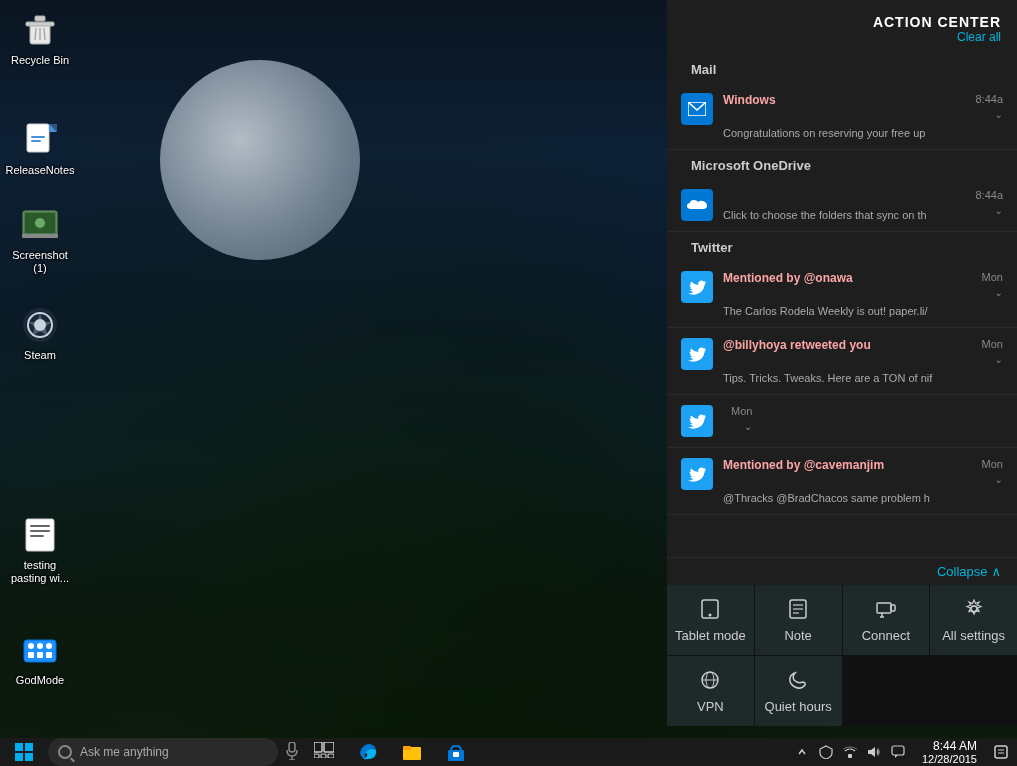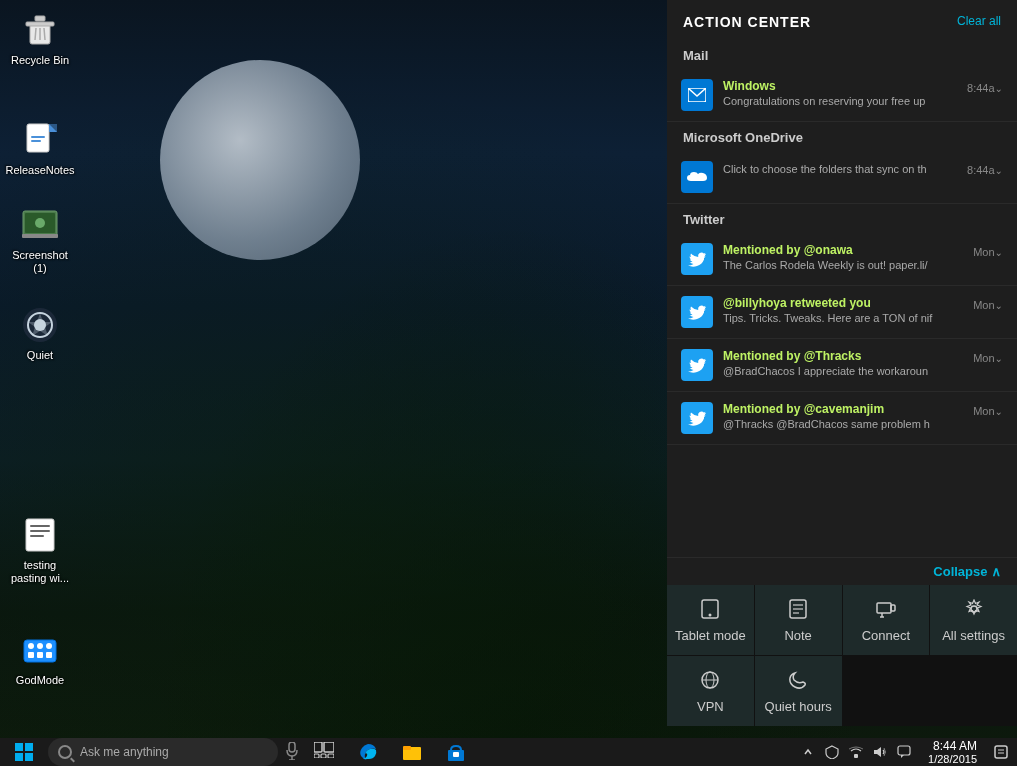--- a/index.html
+++ b/index.html
@@ -218,24 +218,25 @@
       bottom: 40px;
       width: 350px;
       background: #1e1e1e;
       z-index: 200;
       display: flex;
       flex-direction: column;
     }
 
     .ac-header {
       display: flex;
-      align-items: flex-start;
+      align-items: flex-end;
       justify-content: space-between;
       padding: 14px 16px 10px;
       flex-shrink: 0;
+      flex-direction: column;
     }
 
     .ac-title {
       color: #ffffff;
       font-size: 14px;
       font-weight: 600;
       letter-spacing: 1px;
       text-transform: uppercase;
     }
 
@@ -248,21 +249,21 @@
     .ac-notifications {
       flex: 1;
       overflow-y: auto;
       overflow-x: hidden;
     }
 
     .ac-section-header {
       color: #cccccc;
       font-size: 13px;
       font-weight: 600;
-      padding: 8px 16px 6px;
+      padding: 8px 24px 6px;
     }
 
     .ac-notification {
       display: flex;
       align-items: flex-start;
       padding: 10px 14px;
       border-bottom: 1px solid #2a2a2a;
       cursor: pointer;
       position: relative;
     }
@@ -281,40 +282,40 @@
     .ac-notif-icon.mail-icon { background: #0078d4; color: #fff; }
     .ac-notif-icon.onedrive-icon { background: #0078d4; color: #fff; }
     .ac-notif-icon.twitter-icon { background: #1da1f2; color: #fff; }
 
     .ac-notif-content {
       flex: 1;
       min-width: 0;
     }
 
     .ac-notif-title {
-      color: #bef264;
+      color: #fca5a5;
       font-size: 12px;
       font-weight: 600;
       white-space: nowrap;
       overflow: hidden;
       text-overflow: ellipsis;
     }
 
     .ac-notif-body {
       color: #aaaaaa;
       font-size: 11px;
       white-space: nowrap;
       overflow: hidden;
       text-overflow: ellipsis;
-      margin-top: 2px;
+      margin-top: 20px;
     }
 
     .ac-notif-meta {
       display: flex;
-      flex-direction: row;
+      flex-direction: column;
       align-items: flex-end;
       margin-left: 8px;
       flex-shrink: 0;
     }
 
     .ac-notif-time {
       color: #888;
       font-size: 11px;
     }
 
@@ -333,21 +334,20 @@
       border-top: 1px solid #2a2a2a;
       flex-shrink: 0;
     }
     .ac-collapse-btn {
       color: #00b4d8;
       font-size: 13px;
       cursor: pointer;
       display: flex;
       align-items: center;
       gap: 4px;
-      font-weight: bold;
     }
 
     
     .ac-quick-actions {
       display: grid;
       grid-template-columns: repeat(4, 1fr);
       gap: 1px;
       background: #111;
       flex-shrink: 0;
     }
@@ -434,21 +434,21 @@
 
   <div class="desktop-icon" style="position:absolute;top:305px;left:5px;width:70px;text-align:center;">
     <div class="icon-img" style="width:40px;height:40px;margin:0 auto 4px;display:flex;align-items:center;justify-content:center;">
       <svg width="36" height="36" viewBox="0 0 36 36">
         <circle cx="18" cy="18" r="17" fill="#1b2838"></circle>
         <circle cx="18" cy="18" r="12" fill="none" stroke="#c6d4df" stroke-width="2"></circle>
         <circle cx="18" cy="18" r="6" fill="#c6d4df"></circle>
         <path d="M18 6 L21 15 L30 15 L23 20 L26 29 L18 24 L10 29 L13 20 L6 15 L15 15 Z" fill="#c6d4df" opacity="0.3"></path>
       </svg>
     </div>
-    <div class="icon-label">Quiet</div>
+    <div class="icon-label">Steam</div>
   </div>
 
   <div class="desktop-icon" style="position:absolute;top:515px;left:5px;width:70px;text-align:center;">
     <div class="icon-img" style="width:40px;height:40px;margin:0 auto 4px;display:flex;align-items:center;justify-content:center;">
       <svg width="32" height="36" viewBox="0 0 32 36">
         <rect x="2" y="2" width="28" height="32" rx="2" fill="#fff" stroke="#ccc" stroke-width="1"></rect>
         <rect x="6" y="8" width="20" height="2" rx="1" fill="#666"></rect>
         <rect x="6" y="13" width="20" height="2" rx="1" fill="#666"></rect>
         <rect x="6" y="18" width="14" height="2" rx="1" fill="#666"></rect>
       </svg>
@@ -548,24 +548,20 @@
           <span class="ac-notif-chevron">⌄</span>
         </div>
       </div>
 
       <div class="ac-notification">
         <div class="ac-notif-icon twitter-icon">
           <svg width="18" height="15" viewBox="0 0 18 15">
             <path d="M18 1.8 Q17.2 2.2 16.4 2.4 Q17.2 1.6 17.5 0.7 Q16.6 1.2 15.7 1.5 Q14.9 0.6 13.7 0.6 Q11.4 0.6 10.2 2.8 Q10.2 5 10.2 5 Q6.5 5 3 1.5 Q2 3.4 3 5 Q2.3 5 1.5 4.6 Q1.5 6.5 3.2 7.5 Q2.5 7.6 1.8 7.3 Q2.2 9.2 4.5 9.8 Q3.5 10.3 1.5 10.1 Q3 11.8 5.5 12 Q3 13.5 0 13.5 Q4.5 15.5 9 14 Q14 12.5 16 7.5 Q16 6.8 16 6.1 Q17 5.3 18 4.4 Q17.2 4.5 16.4 4.7 Z" fill="#fff"></path>
           </svg>
         </div>
-        <div class="ac-notif-content">
-          <div class="ac-notif-title">Mentioned by @Thracks</div>
-          <div class="ac-notif-body">@BradChacos I appreciate the workaroun</div>
-        </div>
         <div class="ac-notif-meta">
           <span class="ac-notif-time">Mon</span>
           <span class="ac-notif-chevron">⌄</span>
         </div>
       </div>
 
       <div class="ac-notification">
         <div class="ac-notif-icon twitter-icon">
           <svg width="18" height="15" viewBox="0 0 18 15">
             <path d="M18 1.8 Q17.2 2.2 16.4 2.4 Q17.2 1.6 17.5 0.7 Q16.6 1.2 15.7 1.5 Q14.9 0.6 13.7 0.6 Q11.4 0.6 10.2 2.8 Q10.2 5 10.2 5 Q6.5 5 3 1.5 Q2 3.4 3 5 Q2.3 5 1.5 4.6 Q1.5 6.5 3.2 7.5 Q2.5 7.6 1.8 7.3 Q2.2 9.2 4.5 9.8 Q3.5 10.3 1.5 10.1 Q3 11.8 5.5 12 Q3 13.5 0 13.5 Q4.5 15.5 9 14 Q14 12.5 16 7.5 Q16 6.8 16 6.1 Q17 5.3 18 4.4 Q17.2 4.5 16.4 4.7 Z" fill="#fff"></path>
@@ -745,21 +741,21 @@
         <div class="tray-icon">
           <svg width="14" height="14" viewBox="0 0 14 14">
             <rect x="1" y="1" width="12" height="9" rx="2" fill="none" stroke="#ccc" stroke-width="1.2"></rect>
             <polyline points="4,10 4,13 7,10" fill="#ccc"></polyline>
           </svg>
         </div>
       </div>
 
       <div class="taskbar-clock">
         <span class="clock-time">8:44 AM</span>
-        <span class="clock-date">1/28/2015</span>
+        <span class="clock-date">12/28/2015</span>
       </div>
 
       <div class="taskbar-notification-btn">
         <svg width="14" height="14" viewBox="0 0 14 14">
           <rect x="1" y="1" width="12" height="12" rx="2" fill="none" stroke="#ccc" stroke-width="1.5"></rect>
           <line x1="4" y1="5" x2="10" y2="5" stroke="#ccc" stroke-width="1"></line>
           <line x1="4" y1="8" x2="10" y2="8" stroke="#ccc" stroke-width="1"></line>
         </svg>
       </div>
     </div>

